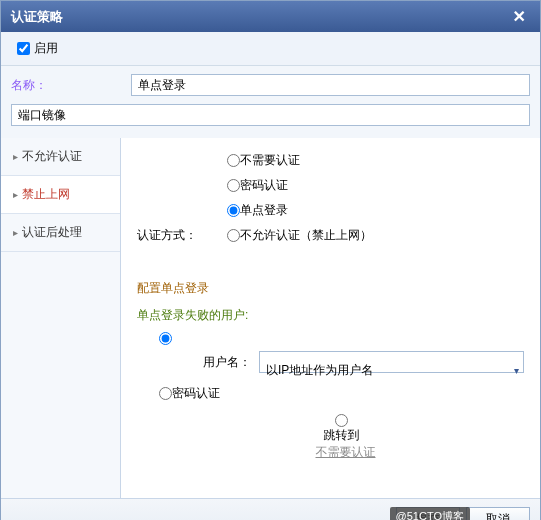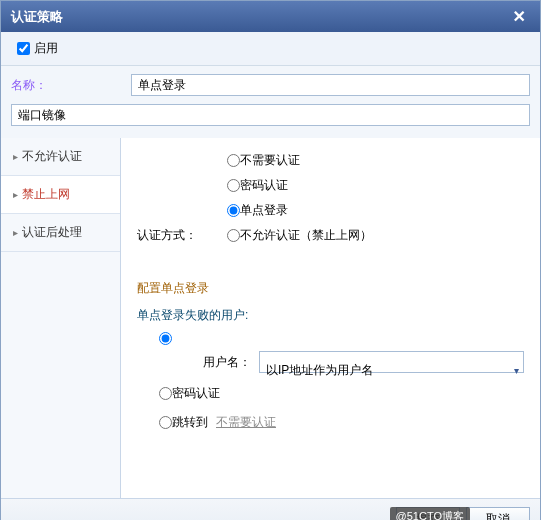--- a/index.html
+++ b/index.html
@@ -18,21 +18,21 @@
     .side-item { padding: 10px 12px; border-bottom: 1px solid #dbe4f0; display: flex; align-items: center; gap: 4px; cursor: pointer; color: #333; }
     .side-item.active { color: #c0392b; background: #fff; }
     .chev { color: #7a7a7a; font-size: 10px; }
     .content { flex: 1; padding: 14px 16px; background: #fff; }
     .field-line { display: flex; align-items: flex-end; margin-bottom: 24px; }
     .field-label { width: 90px; padding-top: 2px; }
     .radio-col { display: flex; flex-direction: column; gap: 8px; }
     .radio-row { display: flex; align-items: center; }
     .link-blue { color: #a16207; cursor: pointer; margin: 12px 0 6px; display: inline-block; }
     .sub-section { margin-left: 0; }
-    .sub-title { margin: 4px 0 8px; color: #0c4a6e; }
+    .sub-title { margin: 4px 0 8px; color: #4d7c0f; }
     .indent-block { margin-left: 22px; }
     .sub-row { display: flex; align-items: center; gap: 8px; margin: 6px 0; }
     .sub-row-label { width: 70px; text-align: right; }
     .select-box { flex: 1; height: 22px; border: 1px solid #a8bdd6; background: #fff; display: flex; align-items: center; justify-content: space-between; padding: 16px 4px 0 6px; }
     .select-caret { color: #3a5a94; font-size: 10px; }
     .footer { display: flex; justify-content: flex-end; gap: 6px; padding: 8px 10px; background: linear-gradient(to bottom, #f3f6fa, #e6edf5); border-top: 1px solid #c8d6e8; position: relative; }
     .btn { min-width: 64px; height: 24px; border: 1px solid #9db4d0; background: linear-gradient(to bottom, #fdfefe, #e2ebf5); cursor: pointer; font-size: 12px; }
     .watermark { position: absolute; right: 70px; top: 8px; color: #fff; background: rgba(60,60,60,0.8); padding: 2px 6px; font-size: 11px; border-radius: 2px; }
     .link-gray { color: #8b8b8b; text-decoration: underline; cursor: pointer; }
     input[type=radio], input[type=checkbox] { margin: 0; }
@@ -119,21 +119,21 @@
               <span>以IP地址作为用户名</span>
               <span class="select-caret">▾</span>
             </div>
           </div>
 
           <label class="radio-row" style="margin-top:12px;">
             <input type="radio" name="fo" style="">
             <span>密码认证</span>
           </label>
 
-          <label class="radio-row" style="margin-top:12px;">
+          <label class="radio-row" style="margin-top:12px;flex-direction:column;">
             <input type="radio" name="fo" style="">
             <span>跳转到</span>
             <a class="link-gray" style="margin-left:8px;">不需要认证</a>
           </label>
         </div>
       </div>
     </div>
   </div>
 
   <div class="footer">

